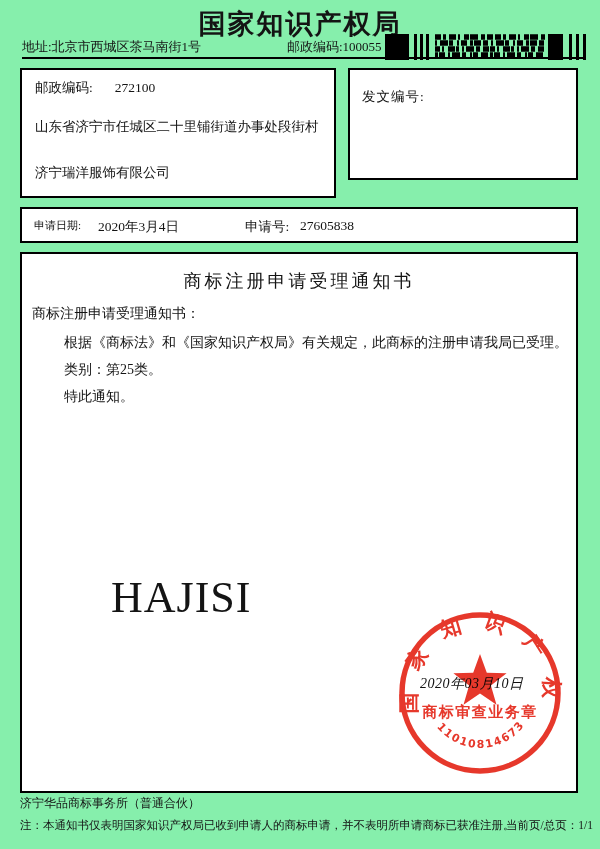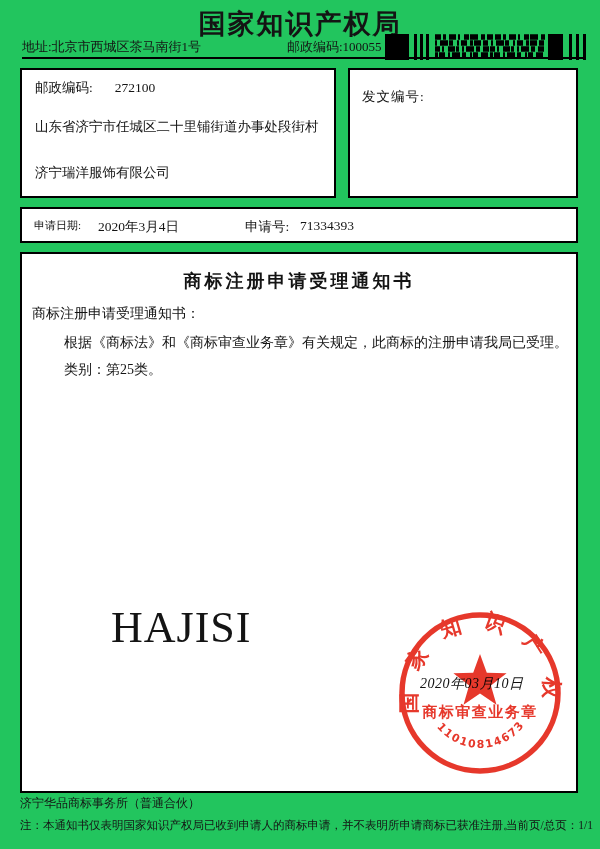--- a/index.html
+++ b/index.html
@@ -1,53 +1,53 @@
 <!DOCTYPE html>
 <html><head>
 <meta charset="utf-8">
 <style>
   html,body{margin:0;padding:0;background:#fff;}
   .page{
-    position:relative;width:600px;height:849px;background:#22c55e;overflow:hidden;
+    position:relative;width:600px;height:849px;background:#86efac;overflow:hidden;
     font-family:"Liberation Serif","DejaVu Serif",serif;color:#141414;
   }
   .page-title{
     position:absolute;top:6px;left:0;width:100%;text-align:center;
     font-size:27px;font-weight:bold;letter-spacing:2px;margin:0;
   }
   .addr-row{position:absolute;top:38px;left:0;width:100%;font-size:13px;}
   .addr-office{position:absolute;left:22px;top:0;}
   .addr-postal{position:absolute;left:287px;top:0;}
   .barcode{position:absolute;left:385px;top:-8px;}
   .top-rule{position:absolute;top:57px;left:22px;width:561px;height:0;border-top:2px solid #000;}
 
   .box{position:absolute;border:2px solid #000;background:#fff;box-sizing:border-box;}
   .recipient-box{left:20px;top:68px;width:316px;height:130px;}
-  .issue-box{left:348px;top:68px;width:230px;height:130px;}
+  .issue-box{left:348px;top:68px;width:230px;height:112px;}
   .app-box{left:20px;top:207px;width:558px;height:36px;}
   .notice-box{left:20px;top:252px;width:558px;height:541px;}
 
   .recip-postal{position:absolute;left:13px;top:9px;font-size:13.5px;}
   .recip-postal .val{margin-left:22px;}
   .recip-address{position:absolute;left:13px;top:48px;font-size:13.5px;}
   .recip-company{position:absolute;left:13px;top:94px;font-size:13.5px;}
 
   .issue-label{position:absolute;left:12px;top:18px;font-size:13.5px;letter-spacing:1px;}
   .issue-value{position:absolute;left:38px;top:58px;font-size:14px;}
 
   .app-date-label{position:absolute;left:12px;top:9px;font-size:11px;}
   .app-date-value{position:absolute;left:76px;top:9px;font-size:13.5px;}
   .app-no-label{position:absolute;left:223px;top:9px;font-size:13.5px;}
   .app-no-value{position:absolute;left:278px;top:9px;font-size:13.5px;}
 
-  .notice-title{margin:15px 0 0 0;text-align:center;font-size:18px;font-weight:bold;letter-spacing:3px;}
+  .notice-title{margin:15px 0 0 0;text-align:center;font-size:18px;font-weight:normal;letter-spacing:3px;}
   .salutation{margin:12px 0 0 10px;font-size:14px;}
   .notice-line{margin:13px 0 0 42px;font-size:14px;line-height:14px;}
 
-  .trademark{position:absolute;left:111px;top:602px;font-size:44px;letter-spacing:1px;
+  .trademark{position:absolute;left:111px;top:572px;font-size:44px;letter-spacing:1px;
     font-family:"Liberation Serif","DejaVu Serif",serif;}
 
   .seal{position:absolute;left:385px;top:598px;width:190px;height:190px;opacity:.93;}
   .seal-date{
     position:absolute;left:420px;top:675px;font-size:14px;color:#111;
     mix-blend-mode:multiply;letter-spacing:.5px;white-space:nowrap;font-style:italic;
   }
 
   .agency{position:absolute;left:20px;top:795px;font-size:12px;}
   .note-row{position:absolute;left:20px;top:818px;width:573px;font-size:11.5px;}
@@ -93,28 +93,29 @@
   </div>
 
   <div class="box issue-box">
     <div class="issue-label">发文编号:</div>
   </div>
 
   <div class="box app-box">
     <span class="app-date-label">申请日期:</span>
     <span class="app-date-value">2020年3月4日</span>
     <span class="app-no-label">申请号:</span>
-    <span class="app-no-value">71334393</span>
+    <span class="app-no-value">27605838</span>
   </div>
 
   <div class="box notice-box">
     <h2 class="notice-title">商标注册申请受理通知书</h2>
     <div class="salutation">商标注册申请受理通知书：</div>
-    <div class="notice-line">根据《商标法》和《商标审查业务章》有关规定，此商标的注册申请我局已受理。</div>
+    <div class="notice-line">根据《商标法》和《国家知识产权局》有关规定，此商标的注册申请我局已受理。</div>
     <div class="notice-line">类别：第25类。</div>
+    <div class="notice-line">特此通知。</div>
   </div>
 
   <div class="trademark">HAJISI</div>
 
   <svg class="seal" width="190" height="190" viewBox="0 0 190 190">
     <defs>
       <path id="ringPath" d="M 34.9 116.9 A 64 64 0 1 1 155.1 116.9" fill="none"></path>
       <path id="serialPath" d="M 50 126.5 A 55 55 0 0 0 140 126.5" fill="none"></path>
     </defs>
     <circle cx="95" cy="95" r="78" fill="none" stroke="#e5291c" stroke-width="5.5"></circle>

